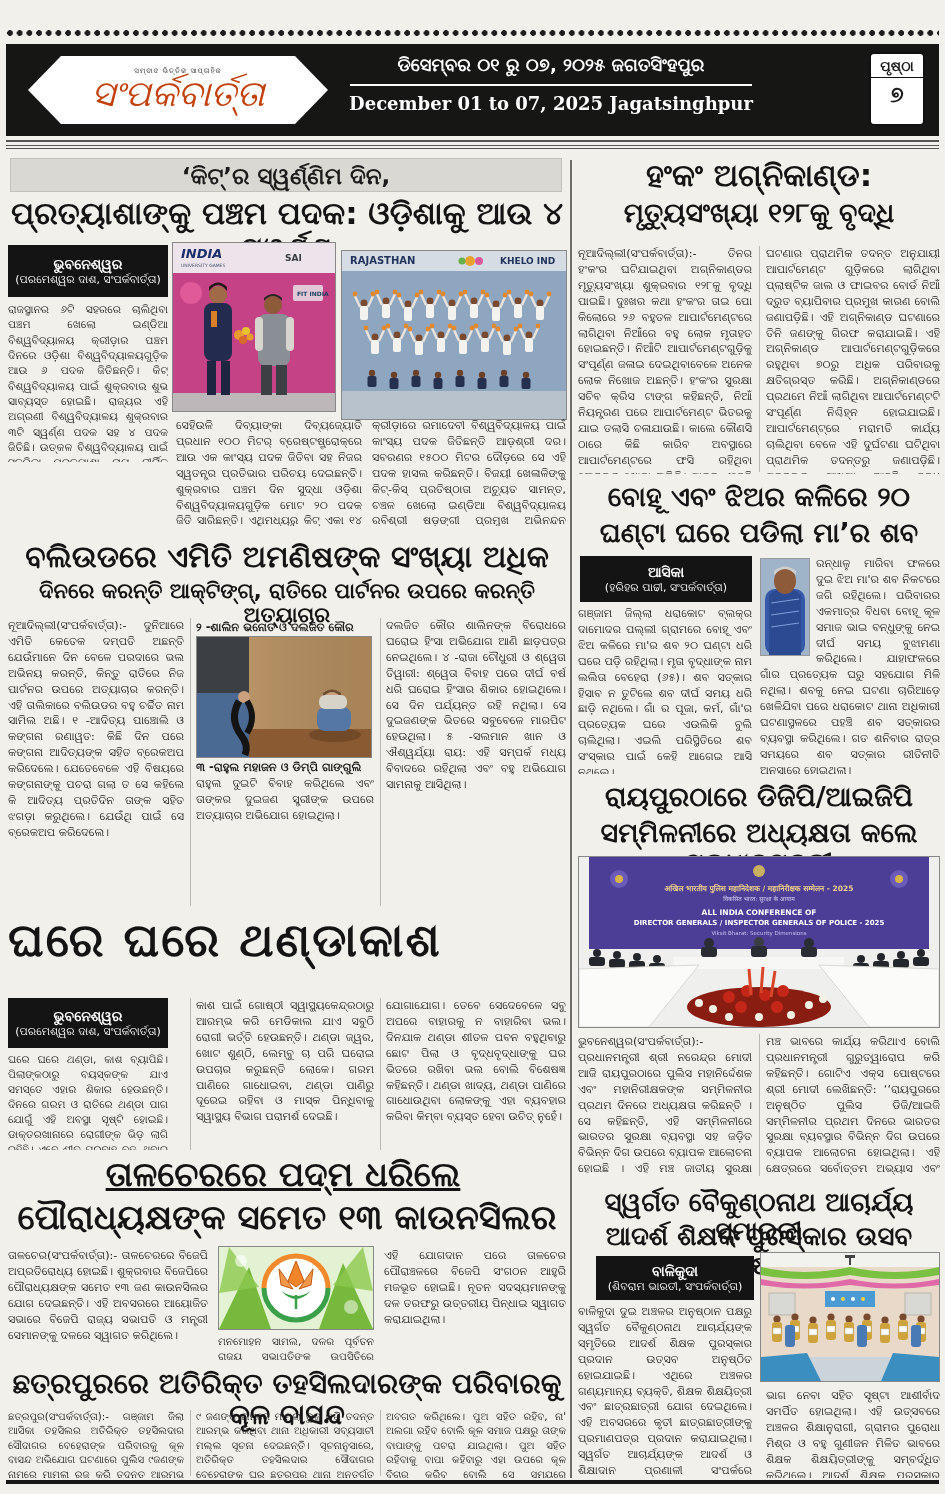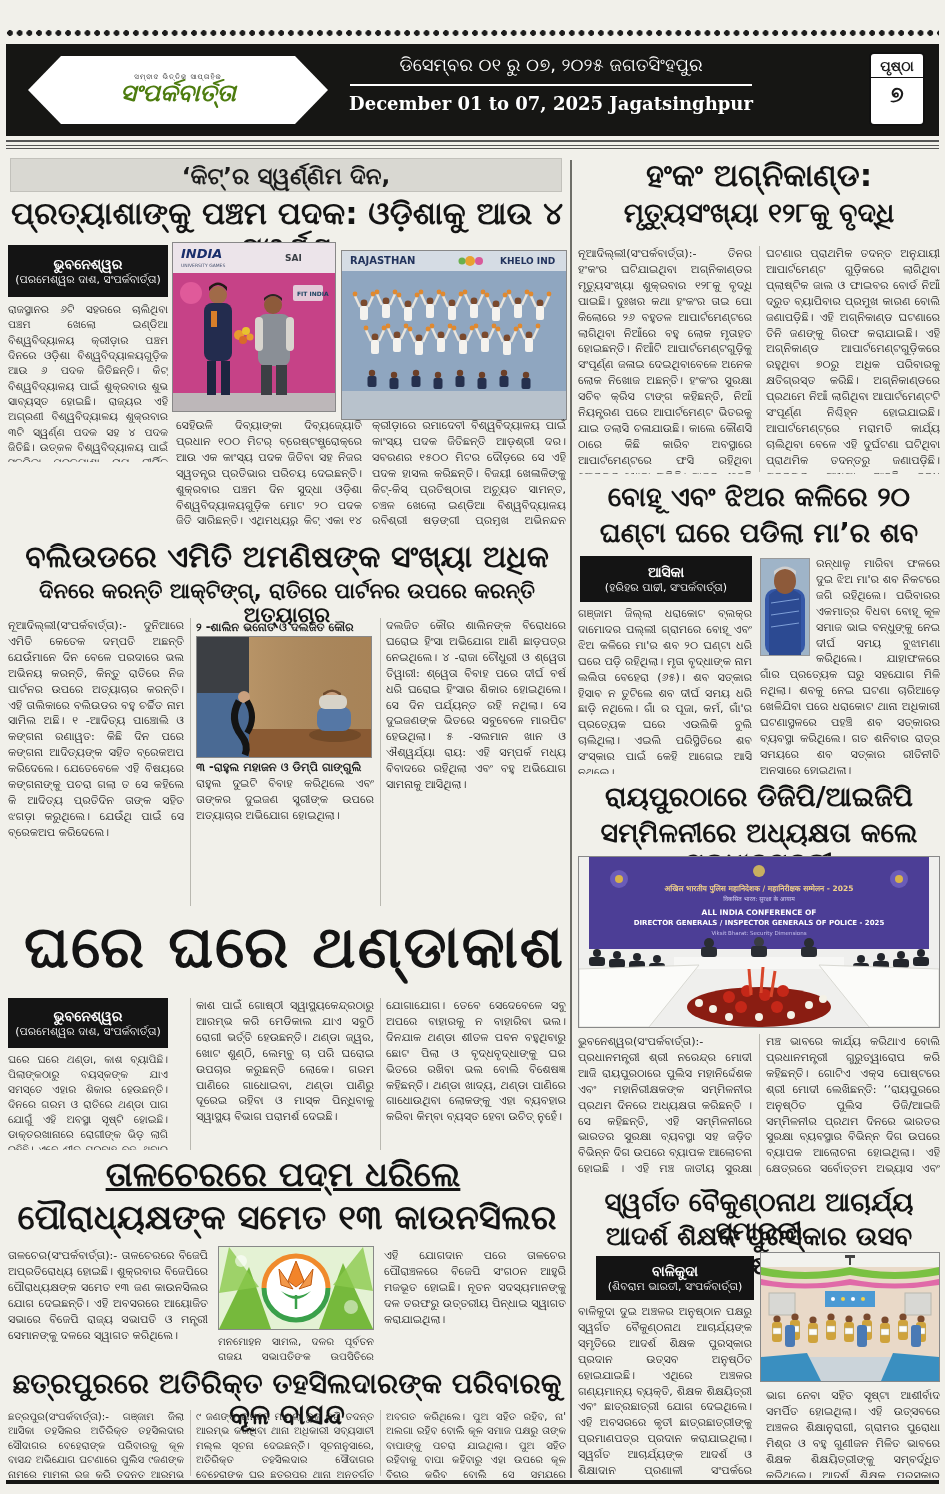--- a/index.html
+++ b/index.html
@@ -13,23 +13,23 @@
   
   .dotrow { position:absolute; left:6px; top:27px; width:933px; height:13px;
     background-image:radial-gradient(circle at 4px 6px,#1d1d1d 2.6px,transparent 3.1px);
     background-size:9.7px 13px; }
   .masthead { position:absolute; left:6px; top:44px; width:933px; height:92px;
     background:#161614; display:flex; align-items:center; }
   .logo-hex { position:absolute; left:22px; top:9px; width:300px; height:74px; background:#fff;
     clip-path:polygon(0% 50%,11% 4%,89% 4%,100% 50%,89% 96%,11% 96%);
     display:flex; flex-direction:column; align-items:center; justify-content:center; }
   .logo-tag { font-size:7px; letter-spacing:1px; color:#222; }
-  .logo-title { font-size:24px; font-weight:bold; color:#4d7c0f; font-style:italic; line-height:1.05; }
+  .logo-title { font-size:36px; font-weight:normal; color:#c2410c; font-style:italic; line-height:1.05; }
   .mast-center { position:absolute; left:330px; top:10px; width:430px; text-align:center; color:#fff; }
-  .mast-odia-date { font-size:18px; font-weight:normal; padding-bottom:6px; }
+  .mast-odia-date { font-size:18px; font-weight:bold; padding-bottom:6px; }
   .mast-line { border-top:2px solid #fff; margin:2px 14px; }
   .mast-eng-date { font-family:"DejaVu Serif","Liberation Serif",serif; font-size:18px; font-weight:bold; padding-top:5px; }
   .pagebox { position:absolute; right:14px; top:8px; width:56px; height:74px; background:#fff;
     border:2px solid #111; border-radius:5px; text-align:center; }
   .pagebox .plabel { font-size:14px; font-weight:bold; border-bottom:1.5px solid #111; padding:4px 0 2px; }
   .pagebox .pnum { font-size:22px; font-weight:bold; padding-top:4px; }
   .mast-rule { position:absolute; left:6px; top:140px; width:933px; height:9px;
     border-top:2px solid #555; border-bottom:4px double #555; }
   
   .vdiv { position:absolute; background:#6e6e68; width:2px; }
@@ -207,21 +207,21 @@
         <path d="M126,60 q9,-10 18,0 l0,-4 q-9,-7 -18,0 z" fill="#6d4a2e"></path>
         <rect x="122" y="58" width="28" height="14" rx="6" fill="#d8d3c8"></rect>
       </svg>
     </div>
     <div class="bold-line">୩ -ରାହୁଲ ମହାଜନ ଓ ଡିମ୍ପି ଗାଙ୍ଗୁଲି</div>
     <div class="body-text" style="position:static;">ରାହୁଲ ଦୁଇଟି ବିବାହ କରିଥିଲେ ଏବଂ ତାଙ୍କର ଦୁଇଜଣ ସ୍ତ୍ରୀଙ୍କ ଉପରେ ଅତ୍ୟାଚାର ଅଭିଯୋଗ ହୋଇଥିଲା।</div>
   </div>
 
   <div class="body-text" style="left:386px;top:618px;width:180px;height:292px;">ଦଲଜିତ କୌର ଶାଲିନଙ୍କ ବିରୋଧରେ ଘରୋଇ ହିଂସା ଅଭିଯୋଗ ଆଣି ଛାଡ଼ପତ୍ର ନେଇଥିଲେ। ୪ -ରାଜା ଚୌଧୁରୀ ଓ ଶ୍ୱେତା ତିୱାରୀ: ଶ୍ୱେତା ବିବାହ ପରେ ଦୀର୍ଘ ବର୍ଷ ଧରି ଘରୋଇ ହିଂସାର ଶିକାର ହୋଇଥିଲେ। ସେ ଦିନ ପର୍ଯ୍ୟନ୍ତ ରହି ନଥିଲା। ସେ ଦୁଇଜଣଙ୍କ ଭିତରେ ସବୁବେଳେ ମାରପିଟ ହେଉଥିଲା। ୫ -ସଲମାନ ଖାନ ଓ ଐଶ୍ୱର୍ଯ୍ୟା ରାୟ: ଏହି ସମ୍ପର୍କ ମଧ୍ୟ ବିବାଦରେ ରହିଥିଲା ଏବଂ ବହୁ ଅଭିଯୋଗ ସାମନାକୁ ଆସିଥିଲା।</div>
 
-  <div class="headline left" style="left:8px;top:915px;width:558px;font-size:58px;letter-spacing:2px;margin-left:16px;">ଘରେ ଘରେ ଥଣ୍ଡାକାଶ</div>
+  <div class="headline left" style="left:8px;top:915px;width:558px;font-size:46px;letter-spacing:2px;">ଘରେ ଘରେ ଥଣ୍ଡାକାଶ</div>
 
   <div class="byline-box" style="left:8px;top:998px;width:160px;height:50px;">
     <div class="b1">ଭୁବନେଶ୍ୱର</div>
     <div class="b2">(ପରମେଶ୍ୱର ଦାଶ, ସଂପର୍କବାର୍ତ୍ତା)</div>
   </div>
   <div class="vrule" style="left:190px;top:998px;height:152px;"></div>
   <div class="vrule" style="left:380px;top:998px;height:152px;"></div>
   <div class="body-text" style="left:8px;top:1052px;width:160px;height:98px;font-size:10.6px;">ଘରେ ଘରେ ଥଣ୍ଡା, କାଶ ବ୍ୟାପିଛି। ପିଲାଙ୍କଠାରୁ ବୟସ୍କଙ୍କ ଯାଏ ସମସ୍ତେ ଏହାର ଶିକାର ହେଉଛନ୍ତି। ଦିନରେ ଗରମ ଓ ରାତିରେ ଥଣ୍ଡା ପାଗ ଯୋଗୁଁ ଏହି ଅବସ୍ଥା ସୃଷ୍ଟି ହୋଇଛି। ଡାକ୍ତରଖାନାରେ ରୋଗୀଙ୍କ ଭିଡ଼ ଲାଗି ରହିଛି। ଏବେ ଶୀତ ପ୍ରବାହ ବଢ଼ୁଥିବାରୁ ଅଧିକ ସତର୍କ ରହିବାକୁ ଡାକ୍ତର ପରାମର୍ଶ ଦେଉଛନ୍ତି।</div>
   <div class="body-text" style="left:196px;top:998px;width:178px;height:152px;">କାଶ ପାଇଁ ଗୋଷ୍ଠୀ ସ୍ୱାସ୍ଥ୍ୟକେନ୍ଦ୍ରଠାରୁ ଆରମ୍ଭ କରି ମେଡିକାଲ ଯାଏ ସବୁଠି ରୋଗୀ ଭର୍ତ୍ତି ହେଉଛନ୍ତି। ଥଣ୍ଡା ଜ୍ୱର, ଖୋଟ ଶୁଣ୍ଠି, ଲେମ୍ବୁ ଚା ପରି ଘରୋଇ ଉପଚାର କରୁଛନ୍ତି ଲୋକେ। ଗରମ ପାଣିରେ ଗାଧୋଇବା, ଥଣ୍ଡା ପାଣିରୁ ଦୂରେଇ ରହିବା ଓ ମାସ୍କ ପିନ୍ଧିବାକୁ ସ୍ୱାସ୍ଥ୍ୟ ବିଭାଗ ପରାମର୍ଶ ଦେଇଛି।</div>
   <div class="body-text" style="left:386px;top:998px;width:180px;height:152px;">ଯୋଗାଯୋଗ। ତେବେ ସେଦେବେଳେ ସବୁ ଅପରେ ବାହାରକୁ ନ ବାହାରିବା ଭଲ। ଦିନଯାକ ଥଣ୍ଡା ଶୀତଳ ପବନ ବହୁଥିବାରୁ ଛୋଟ ପିଲା ଓ ବୃଦ୍ଧବୃଦ୍ଧାଙ୍କୁ ଘର ଭିତରେ ରଖିବା ଭଲ ବୋଲି ବିଶେଷଜ୍ଞ କହିଛନ୍ତି। ଥଣ୍ଡା ଖାଦ୍ୟ, ଥଣ୍ଡା ପାଣିରେ ଗାଧୋଉଥିବା ଲୋକଙ୍କୁ ଏହା ବ୍ୟବହାର କରିବା କିମ୍ବା ବ୍ୟସ୍ତ ହେବା ଉଚିତ୍ ନୁହେଁ।</div>

